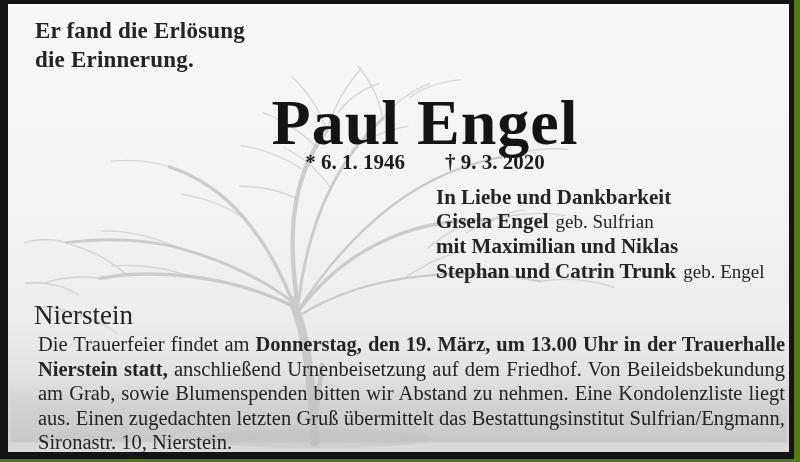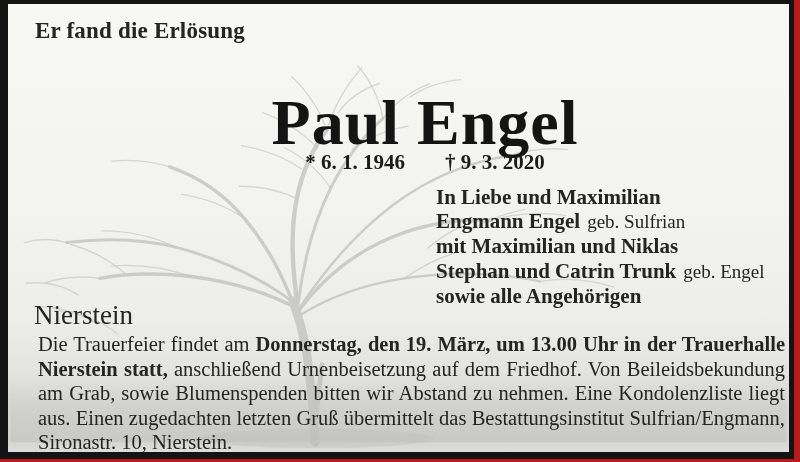--- a/index.html
+++ b/index.html
@@ -1,17 +1,17 @@
 <!DOCTYPE html>
 <html><head>
 <meta charset="utf-8">
 <style>
   html,body{margin:0;padding:0;background:#ffffff;}
   .page{
-    position:relative;width:800px;height:462px;background:#b91c1c;overflow:hidden;
+    position:relative;width:800px;height:462px;background:#4d7c0f;overflow:hidden;
     font-family:"Liberation Serif","DejaVu Serif",serif;color:#1f1f1f;
   }
   .notice{
     position:absolute;left:0;top:0;width:794px;height:459px;box-sizing:border-box;
     border-style:solid;border-color:#141414;
     border-width:4px 5px 7px 8px;
     background:
       linear-gradient(180deg,
         #f7f7f6 0%,
         #f3f3f2 45%,
@@ -118,41 +118,39 @@
           <stop offset="0.5" stop-color="#c9c9c7" stop-opacity="0.45"></stop>
           <stop offset="1" stop-color="#c2c2c0" stop-opacity="0.6"></stop>
         </linearGradient>
       </defs>
       <rect x="0" y="388" width="800" height="64" fill="url(#ground)"></rect>
       <ellipse cx="316" cy="448" rx="120" ry="10" fill="#bdbdbb" opacity="0.4"></ellipse>
     </svg>
 
     <div class="epitaph">
       <div>Er fand die Erlösung</div>
+      <div>die Erinnerung.</div>
     </div>
 
     <div class="name">Paul Engel</div>
     <div class="dates">
       <span>* 6. 1. 1946</span>
       <span>† 9. 3. 2020</span>
     </div>
 
     <div class="family">
-      <div class="family-line">In Liebe und Maximilian</div>
+      <div class="family-line">In Liebe und Dankbarkeit</div>
       <div class="family-line">
-        <span>Engmann Engel</span><span class="family-suffix">geb. Sulfrian</span>
+        <span>Gisela Engel</span><span class="family-suffix">geb. Sulfrian</span>
       </div>
       <div class="family-line">
         <span>mit Maximilian und Niklas</span><span class="family-suffix"></span>
       </div>
       <div class="family-line">
         <span>Stephan und Catrin Trunk</span><span class="family-suffix">geb. Engel</span>
-      </div>
-      <div class="family-line">
-        <span>sowie alle Angehörigen</span><span class="family-suffix"></span>
       </div>
     </div>
 
     <div class="place">Nierstein</div>
 
     <p class="announce"><span>Die Trauerfeier findet am </span><span class="bold">Donnerstag, den 19. März, um 13.00 Uhr in der Trauerhalle Nierstein statt,</span><span> anschließend Urnenbeisetzung auf dem Friedhof. Von Beileidsbekundung am Grab, sowie Blumenspenden bitten wir Abstand zu nehmen. Eine Kondolenzliste liegt aus. Einen zugedachten letzten Gruß übermittelt das Bestattungsinstitut Sulfrian/Engmann, Sironastr. 10, Nierstein.</span></p>
 
   </div>
 </div>
 

